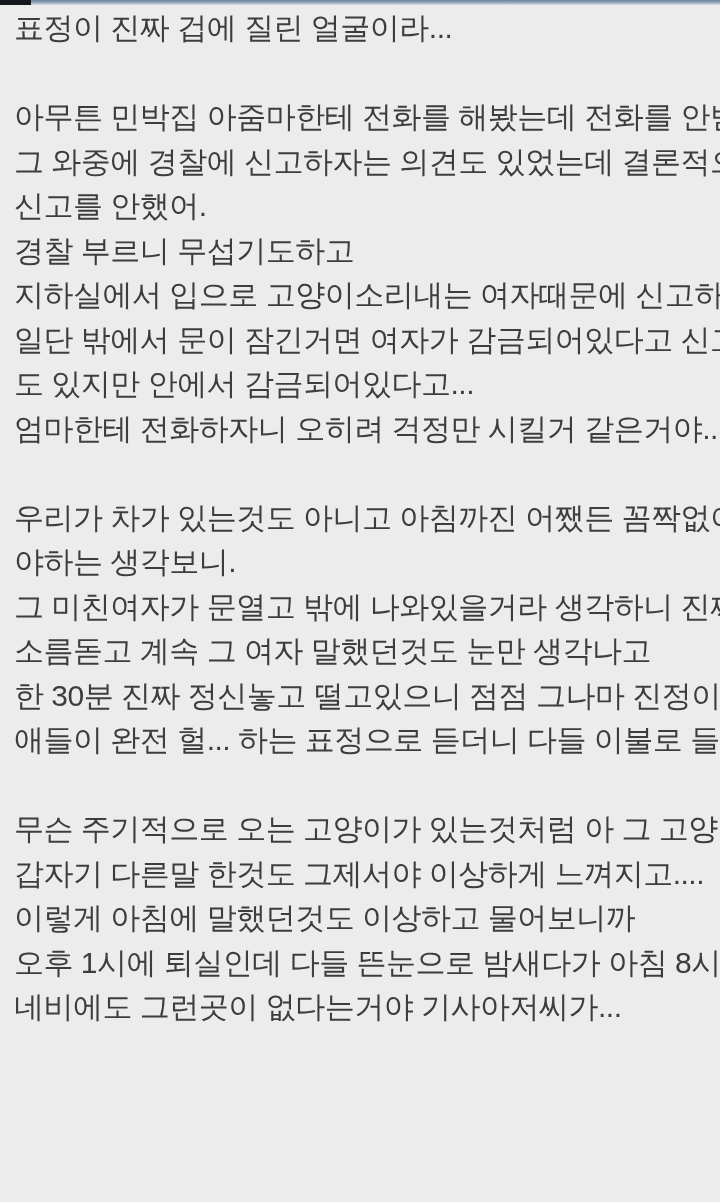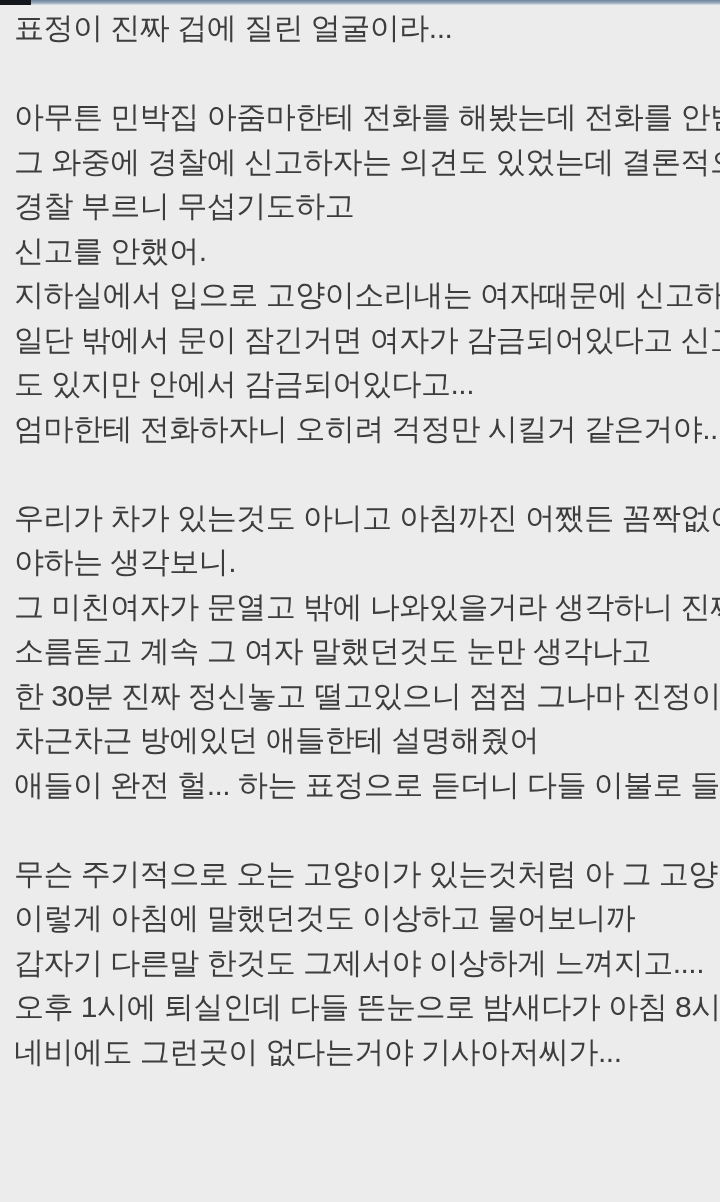--- a/index.html
+++ b/index.html
@@ -51,36 +51,35 @@
   <div class="top-bar-dark"></div>
 </div>
 
 <div class="post-body" id="post-body">
     <div class="paragraph">
       <div class="text-line">표정이 진짜 겁에 질린 얼굴이라...</div>
     </div>
     <div class="paragraph">
       <div class="text-line">아무튼 민박집 아줌마한테 전화를 해봤는데 전화를 안받더라.</div>
       <div class="text-line">그 와중에 경찰에 신고하자는 의견도 있었는데 결론적으로는</div>
+      <div class="text-line">신고를 안했어.</div>
       <div class="text-line">경찰 부르니 무섭기도하고</div>
-      <div class="text-line">신고를 안했어.</div>
       <div class="text-line">지하실에서 입으로 고양이소리내는 여자때문에 신고하는것도</div>
       <div class="text-line">일단 밖에서 문이 잠긴거면 여자가 감금되어있다고 신고할수</div>
       <div class="text-line">도 있지만 안에서 감금되어있다고...</div>
       <div class="text-line">엄마한테 전화하자니 오히려 걱정만 시킬거 같은거야...</div>
     </div>
     <div class="paragraph">
       <div class="text-line">우리가 차가 있는것도 아니고 아침까진 어쨌든 꼼짝없이 있어</div>
       <div class="text-line">야하는 생각보니.</div>
       <div class="text-line">그 미친여자가 문열고 밖에 나와있을거라 생각하니 진짜 너무</div>
       <div class="text-line">소름돋고 계속 그 여자 말했던것도 눈만 생각나고</div>
       <div class="text-line">한 30분 진짜 정신놓고 떨고있으니 점점 그나마 진정이 되면서</div>
-      <div class="text-line">차근차근 방에있던 애들한테 설명해줬어</div>
       <div class="text-line">애들이 완전 헐... 하는 표정으로 듣더니 다들 이불로 들어갔어</div>
     </div>
     <div class="paragraph">
       <div class="text-line">무슨 주기적으로 오는 고양이가 있는것처럼 아 그 고양이???</div>
+      <div class="text-line">갑자기 다른말 한것도 그제서야 이상하게 느껴지고....</div>
       <div class="text-line">이렇게 아침에 말했던것도 이상하고 물어보니까</div>
-      <div class="text-line">갑자기 다른말 한것도 그제서야 이상하게 느껴지고....</div>
       <div class="text-line">오후 1시에 퇴실인데 다들 뜬눈으로 밤새다가 아침 8시쯤에 콜</div>
       <div class="text-line">네비에도 그런곳이 없다는거야 기사아저씨가...</div>
     </div>
   </div>
 
 </body></html>

